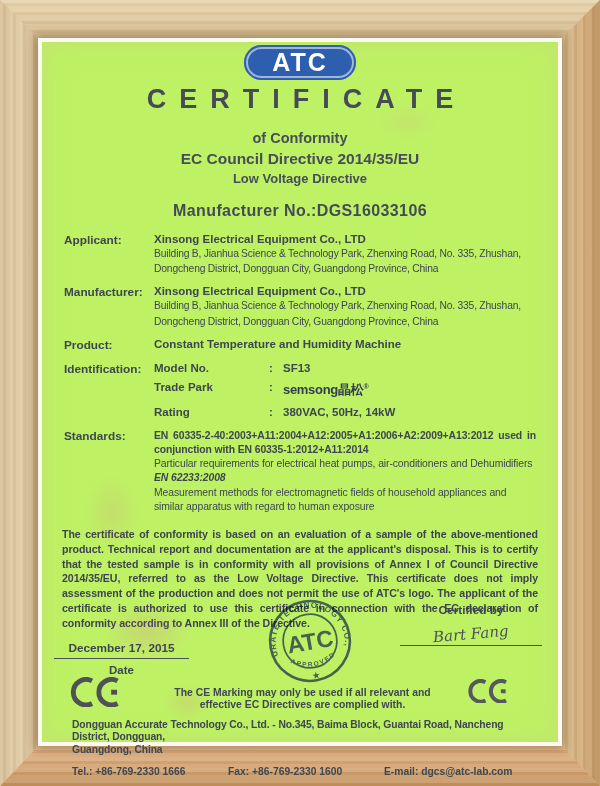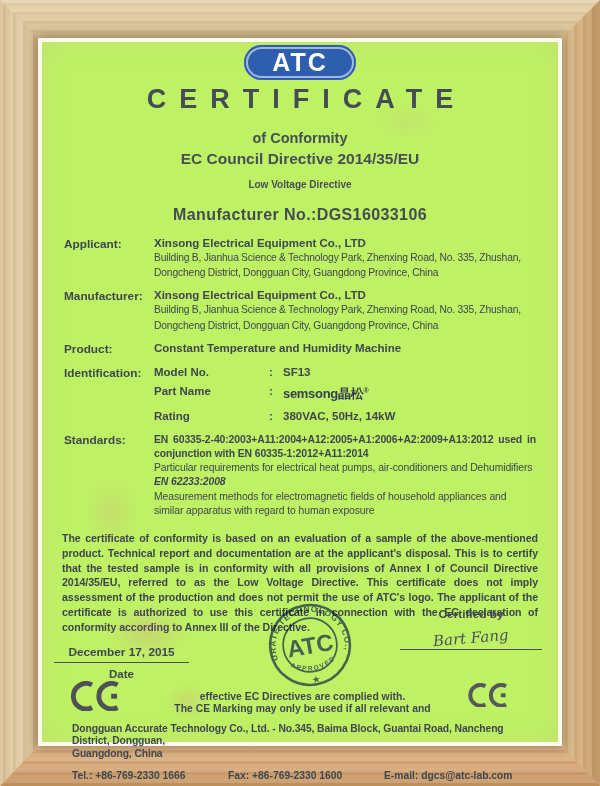--- a/index.html
+++ b/index.html
@@ -59,21 +59,21 @@
     box-shadow:inset 0 0 0 2px #2d5fae, inset 0 0 0 4px rgba(255,255,255,.55);
   }
   .logo-pill span{color:#fff;font-weight:bold;font-size:25px;letter-spacing:2px;line-height:1;}
   .cert-title{
     text-align:center;font-weight:bold;font-size:27px;color:#454c55;
     letter-spacing:13px;margin-top:4px;text-indent:13px;white-space:nowrap;
   }
   .h-sub{text-align:center;font-weight:bold;color:#464e59;}
   .subtitle{font-size:14.5px;margin-top:15px;}
   .directive1{font-size:15.5px;margin-top:4px;}
-  .directive2{font-size:10px;margin-top:11px;}
+  .directive2{font-size:13px;margin-top:3px;}
   .registration{text-align:center;font-weight:bold;font-size:16px;color:#444b55;margin-top:16px;letter-spacing:.4px;}
 
   
   .fields{padding:0 22px;margin-top:13px;}
   .frow{display:grid;grid-template-columns:90px 1fr;margin-bottom:10px;}
   .flabel{font-weight:bold;font-size:11.8px;}
   .fname{font-weight:bold;font-size:11.5px;}
   .addr{font-size:10.3px;letter-spacing:-.15px;word-spacing:-.3px;line-height:13.2px;margin-top:2px;}
   .product-val{font-weight:bold;font-size:11.5px;}
 
@@ -169,21 +169,21 @@
 
     <div class="frow" style="margin-bottom:11px;">
       <div class="flabel">Identification:</div>
       <div class="id-rows">
         <div class="id-row">
           <span class="id-name">Model No.</span>
           <span class="id-colon">:</span>
           <span class="id-val">SF13</span>
         </div>
         <div class="id-row">
-          <span class="id-name">Part Name</span>
+          <span class="id-name">Trade Park</span>
           <span class="id-colon">:</span>
           <span class="trade-logo"><span>semsong晶松</span><sup>®</sup></span>
         </div>
         <div class="id-row">
           <span class="id-name">Rating</span>
           <span class="id-colon">:</span>
           <span class="id-val">380VAC, 50Hz, 14kW</span>
         </div>
       </div>
     </div>
@@ -240,22 +240,22 @@
     </div>
     <div class="ce-right">
       <svg class="ce" viewBox="0 0 106 62">
         <path d="M 49 8 A 26 26 0 1 0 49 54" fill="none" stroke="#55585c" stroke-width="10"></path>
         <path d="M 101 8 A 26 26 0 1 0 101 54" fill="none" stroke="#55585c" stroke-width="10"></path>
         <path d="M 88 31 H 100" stroke="#55585c" stroke-width="10"></path>
       </svg>
     </div>
 
     <div class="ce-note">
+      <div>The CE Marking may only be used if all relevant and</div>
       <div>effective EC Directives are complied with.</div>
-      <div>The CE Marking may only be used if all relevant and</div>
     </div>
   </div>
 
   <div class="footer">
     <div class="footer-addr">
       <span>Dongguan Accurate Technology Co., Ltd. - No.345, Baima Block, Guantai Road, Nancheng District, Dongguan,</span><br>
       <span>Guangdong, China</span>
     </div>
     <div class="contact-row">
       <span>Tel.: +86-769-2330 1666</span>

